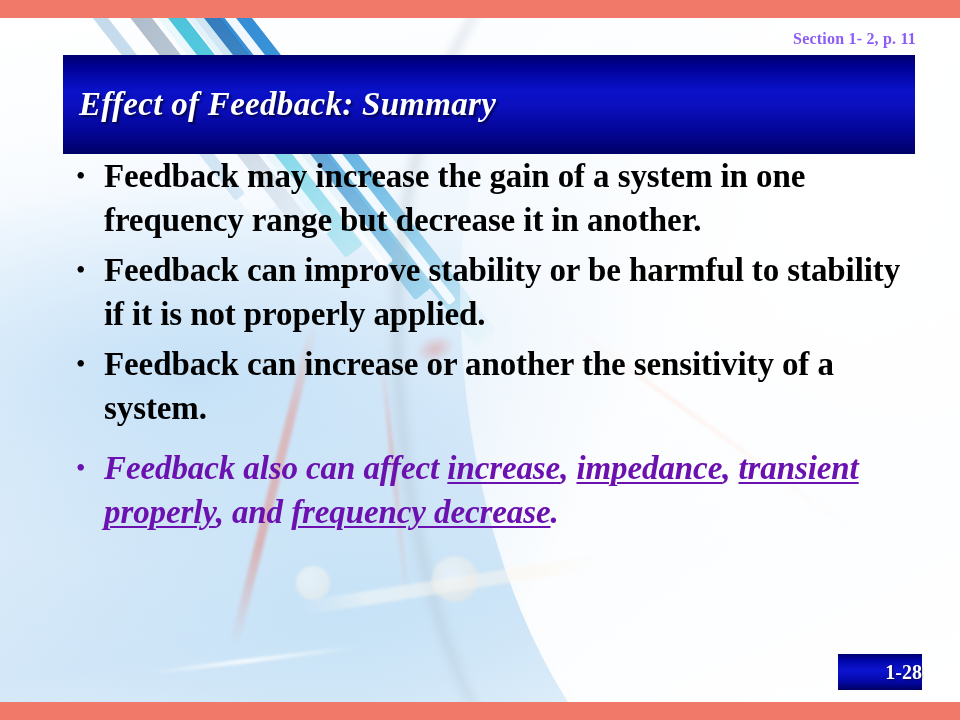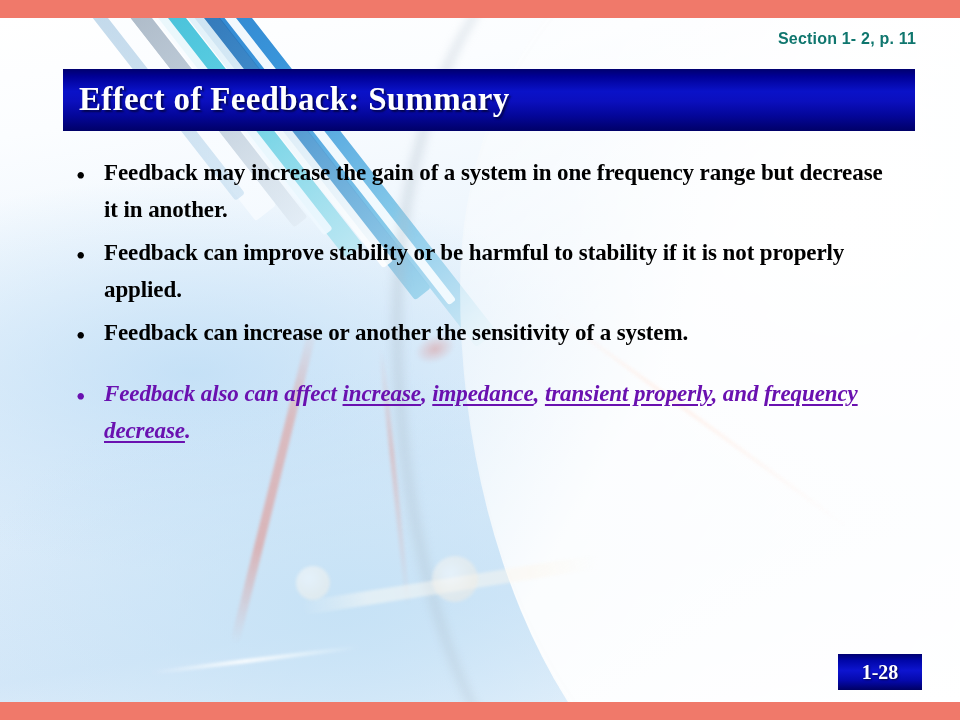--- a/index.html
+++ b/index.html
@@ -164,44 +164,45 @@
     border-radius: 3px;
     opacity: .8;
   }
 
   
   #section-ref {
     position: absolute;
     right: 44px;
     top: 30px;
     z-index: 20;
-    color: #0f766e;
-    font-family: Liberation Sans, sans-serif;
+    color: #8b5cf6;
+    font-family: Liberation Serif, serif;
     font-weight: bold;
     font-size: 16px;
     letter-spacing: .2px;
     white-space: nowrap;
   }
 
   
   #title-bar {
     position: absolute;
     left: 63px;
-    top: 69px;
+    top: 55px;
     width: 852px;
-    height: 62px;
+    height: 99px;
     z-index: 20;
     background:
       linear-gradient(180deg,
         #00006e 0%,
         #000096 12%,
         #0a12c8 36%,
         #0b0fbe 52%,
         #040698 76%,
         #000068 100%);
+    font-style: italic;
   }
   #title-text {
     position: absolute;
     left: 16px;
     top: 50%;
     transform: translateY(-52%);
     color: #ffffff;
     font-family: "Liberation Serif", "DejaVu Serif", serif;
     font-weight: bold;
     font-size: 33px;
@@ -229,22 +230,22 @@
     font-size: 27px;
     line-height: 45px;
     color: #000000;
     text-align: left;
     padding-left: 4px;
   }
   .bullet-body {
     flex: 1 1 auto;
     font-family: "Liberation Serif", "DejaVu Serif", serif;
     font-weight: bold;
-    font-size: 23px;
-    line-height: 37px;
+    font-size: 33px;
+    line-height: 44px;
     color: #000000;
     letter-spacing: -0.1px;
   }
 
   .bullet-row.accent .bullet-mark { color: #6a11b0; }
   .bullet-row.accent .bullet-body {
     color: #6a11b0;
     font-style: italic;
   }
   .bullet-row.accent { margin-top: 16px; }
@@ -260,21 +261,21 @@
     z-index: 30;
     background:
       linear-gradient(180deg,
         #000070 0%,
         #0006a8 18%,
         #0d14d0 46%,
         #0509ac 74%,
         #000064 100%);
     display: flex;
     align-items: center;
-    justify-content: center;
+    justify-content: flex-end;
   }
   #page-badge-text {
     color: #ffffff;
     font-family: "Liberation Serif", "DejaVu Serif", serif;
     font-weight: bold;
     font-size: 20px;
     text-shadow: 1px 1px 2px rgba(0,0,0,0.6);
   }
 </style>
 </head>

